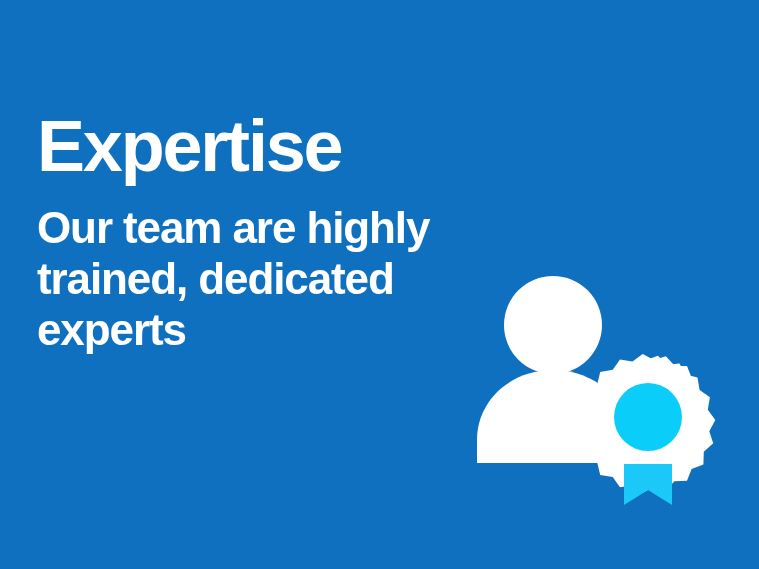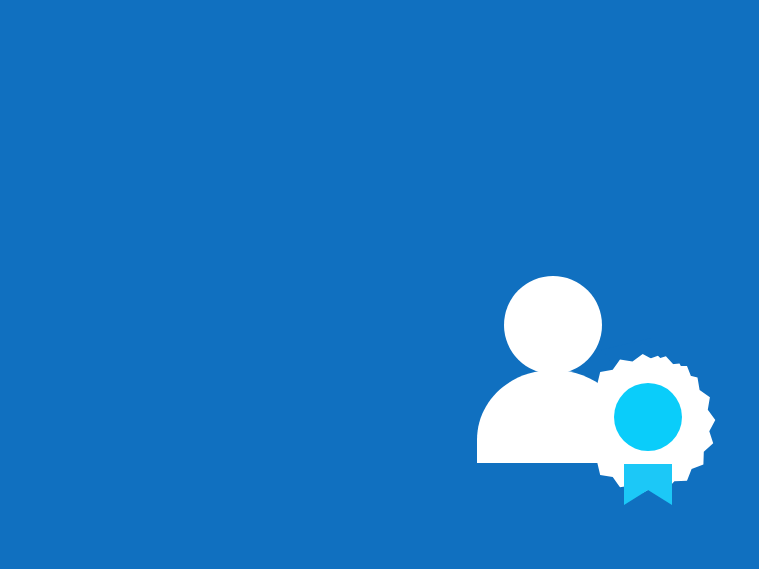--- a/index.html
+++ b/index.html
@@ -57,20 +57,24 @@
     display: block;
     width: 270px;
     height: 260px;
   }
 </style>
 </head>
 <body>
 
 <div id="slide">
 
+  <div id="text-block">
+    <h1 id="title">Expertise</h1>
+    <p id="subtitle">Our team are highly trained, dedicated experts</p>
+  </div>
 
   <div id="icon-wrap">
     <svg viewBox="0 0 270 260" xmlns="http://www.w3.org/2000/svg">
 
       <circle cx="98" cy="67" r="49" fill="#FFFFFF"></circle>
 
       <path d="M22 205 L22 182 C22 142 56 112 98 112 C140 112 174 142 174 182 L174 205 Z" fill="#FFFFFF"></path>
 
       <path d="M146 92 C159 104 163 118 157 130 C151 142 152 152 160 160
                C168 168 168 179 159 188 C151 196 150 205 155 214

